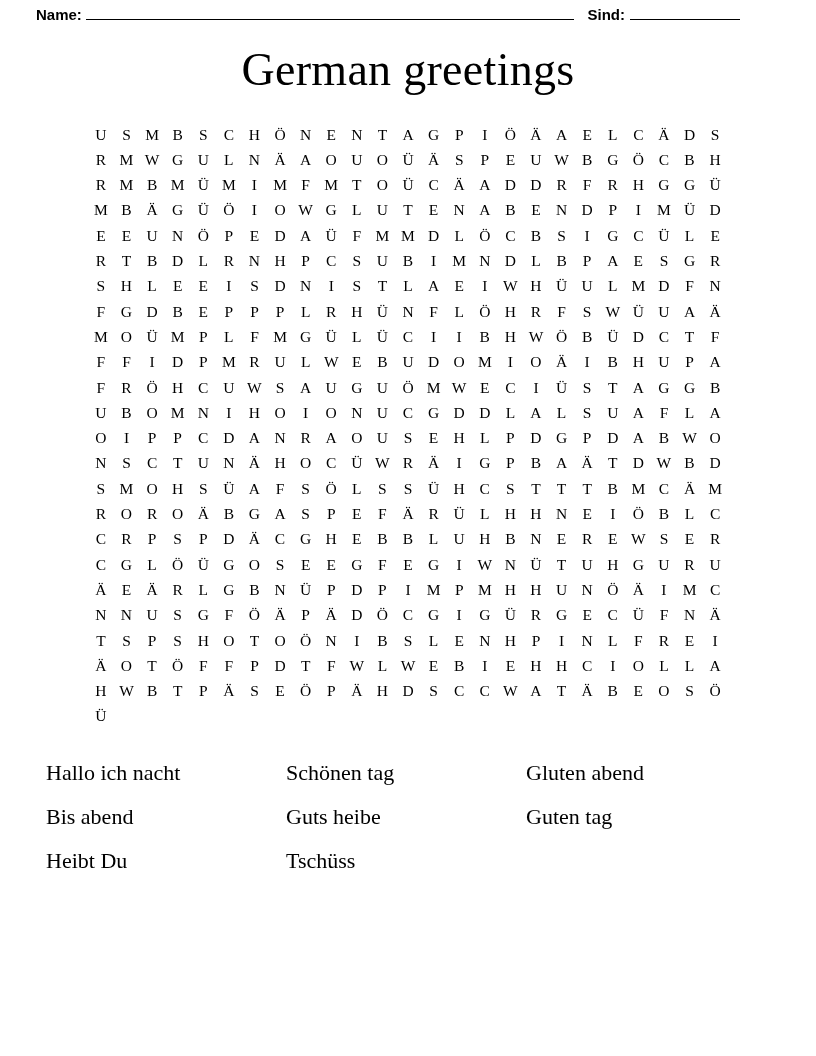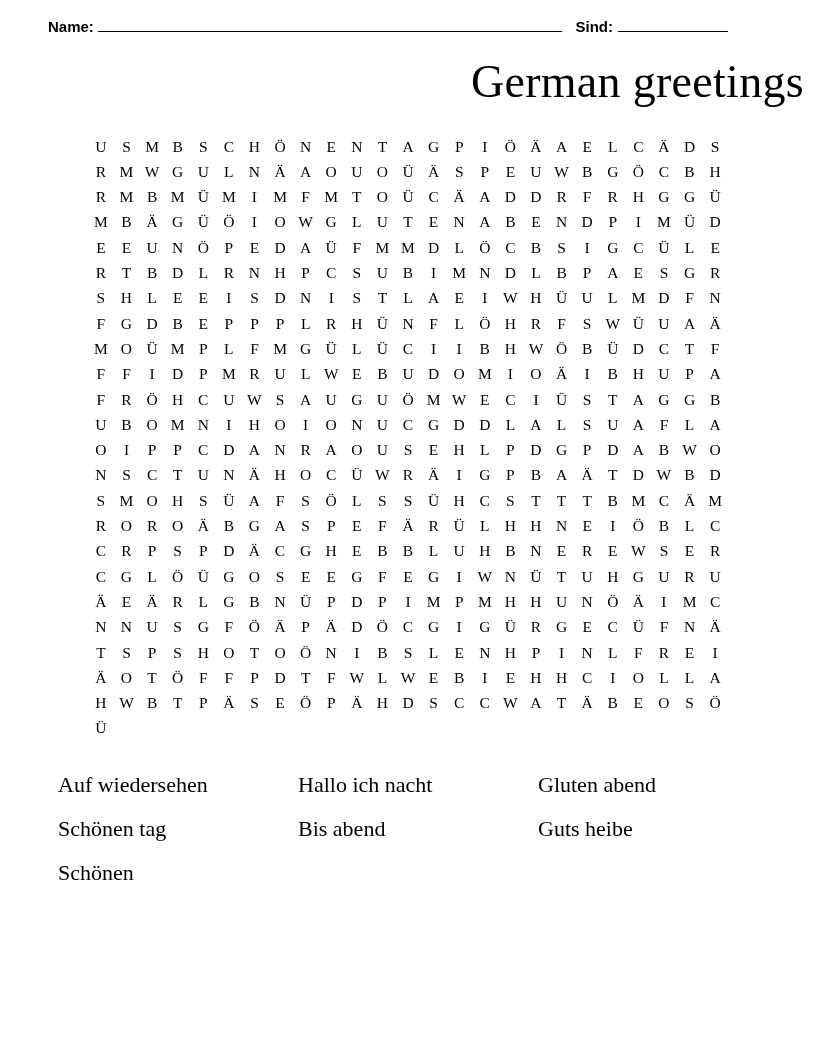--- a/index.html
+++ b/index.html
@@ -13,21 +13,21 @@
     font-family: "Liberation Serif", serif;
     color: #000000;
     position: relative;
     overflow: hidden;
   }
 
   .page {
     width: 816px;
     height: 956px;
     box-sizing: border-box;
-    padding: 12px;
+    padding: 0;
     position: relative;
   }
 
   
   .header-row {
     display: flex;
     align-items: baseline;
     padding: 6px 76px 0 36px;
     font-family: "Liberation Sans", sans-serif;
     font-size: 15px;
@@ -47,21 +47,21 @@
   }
   .date-blank {
     width: 110px;
     border-bottom: 1.6px solid #000;
     margin-left: 5px;
     height: 13px;
   }
 
   
   .title {
-    text-align: right;
+    text-align: center;
     font-family: "Liberation Serif", serif;
     font-size: 46px;
     font-weight: normal;
     line-height: 1.1;
     margin: 22px 0 0 0;
     letter-spacing: 0.3px;
   }
 
   
   .grid-wrap {
@@ -687,22 +687,23 @@
         <div class="cell">B</div>
         <div class="cell">E</div>
         <div class="cell">O</div>
         <div class="cell">S</div>
         <div class="cell">Ö</div>
         <div class="cell">Ü</div>
       </div>
   </div>
 
   <div class="words" id="words">
-      <div class="word">Auf wiedersehen</div>
       <div class="word">Hallo ich nacht</div>
+      <div class="word">Schönen tag</div>
       <div class="word">Gluten abend</div>
-      <div class="word">Schönen tag</div>
       <div class="word">Bis abend</div>
       <div class="word">Guts heibe</div>
-      <div class="word">Schönen</div>
+      <div class="word">Guten tag</div>
+      <div class="word">Heibt Du</div>
+      <div class="word">Tschüss</div>
     </div>
 
 </div>
 
 </body></html>

